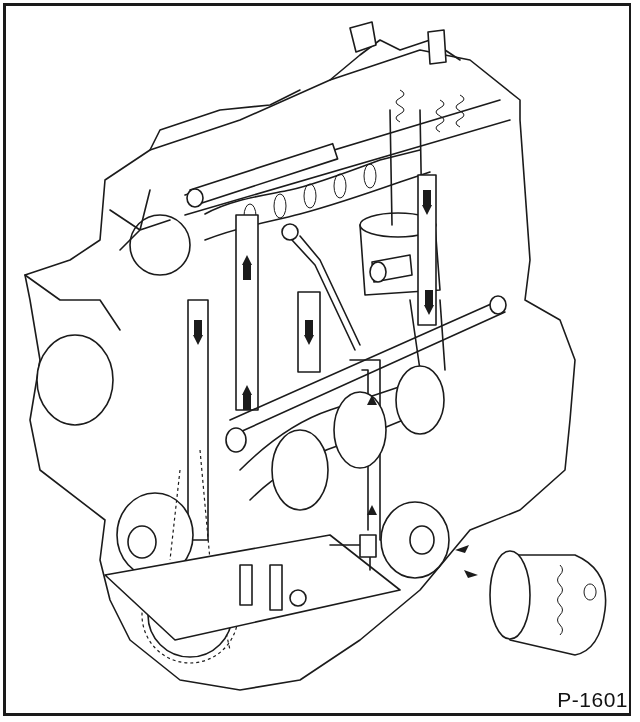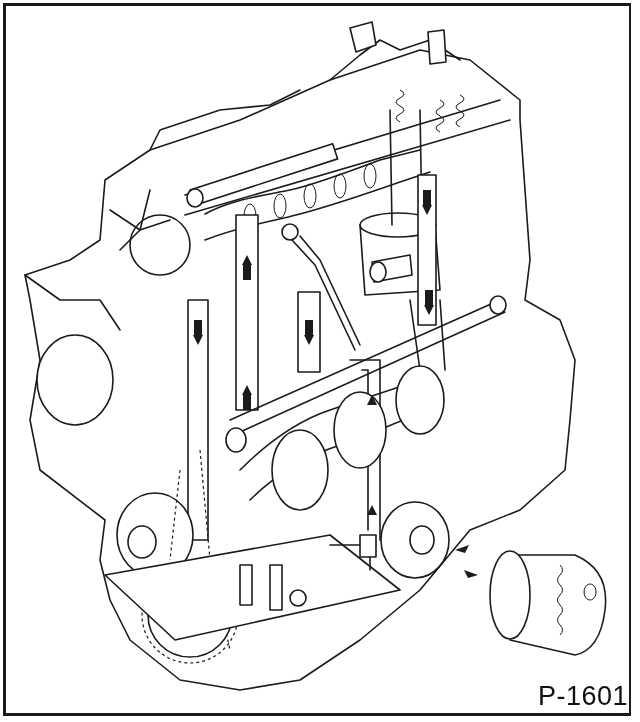--- a/index.html
+++ b/index.html
@@ -5,21 +5,21 @@
   html, body { margin: 0; padding: 0; background: #ffffff; }
   body { width: 640px; height: 722px; position: relative; overflow: hidden; }
   .frame {
     position: absolute; left: 3px; top: 3px; width: 628px; height: 713px;
     border: 3px solid #1a1a1a; border-right-width: 2px; border-bottom-width: 3px;
     box-sizing: border-box; background: #fff;
   }
   .drawing { position: absolute; left: 0; top: 0; width: 640px; height: 722px; }
   .label {
     position: absolute; right: 12px; bottom: 10px;
-    font-family: "Liberation Sans", sans-serif; font-size: 27px; color: #111;
+    font-family: "Liberation Sans", sans-serif; font-size: 21px; color: #111;
     letter-spacing: 0.5px;
   }
   svg .l { fill: none; stroke: #1b1b1b; stroke-width: 1.6; stroke-linejoin: round; stroke-linecap: round; }
   svg .t { fill: none; stroke: #1b1b1b; stroke-width: 1; }
   svg .w { fill: #ffffff; stroke: #1b1b1b; stroke-width: 1.6; stroke-linejoin: round; }
   svg .a { fill: #1b1b1b; stroke: none; }
   svg .d { fill: none; stroke: #1b1b1b; stroke-width: 1.2; stroke-dasharray: 3 3; }
 </style>
 </head>
 <body>

